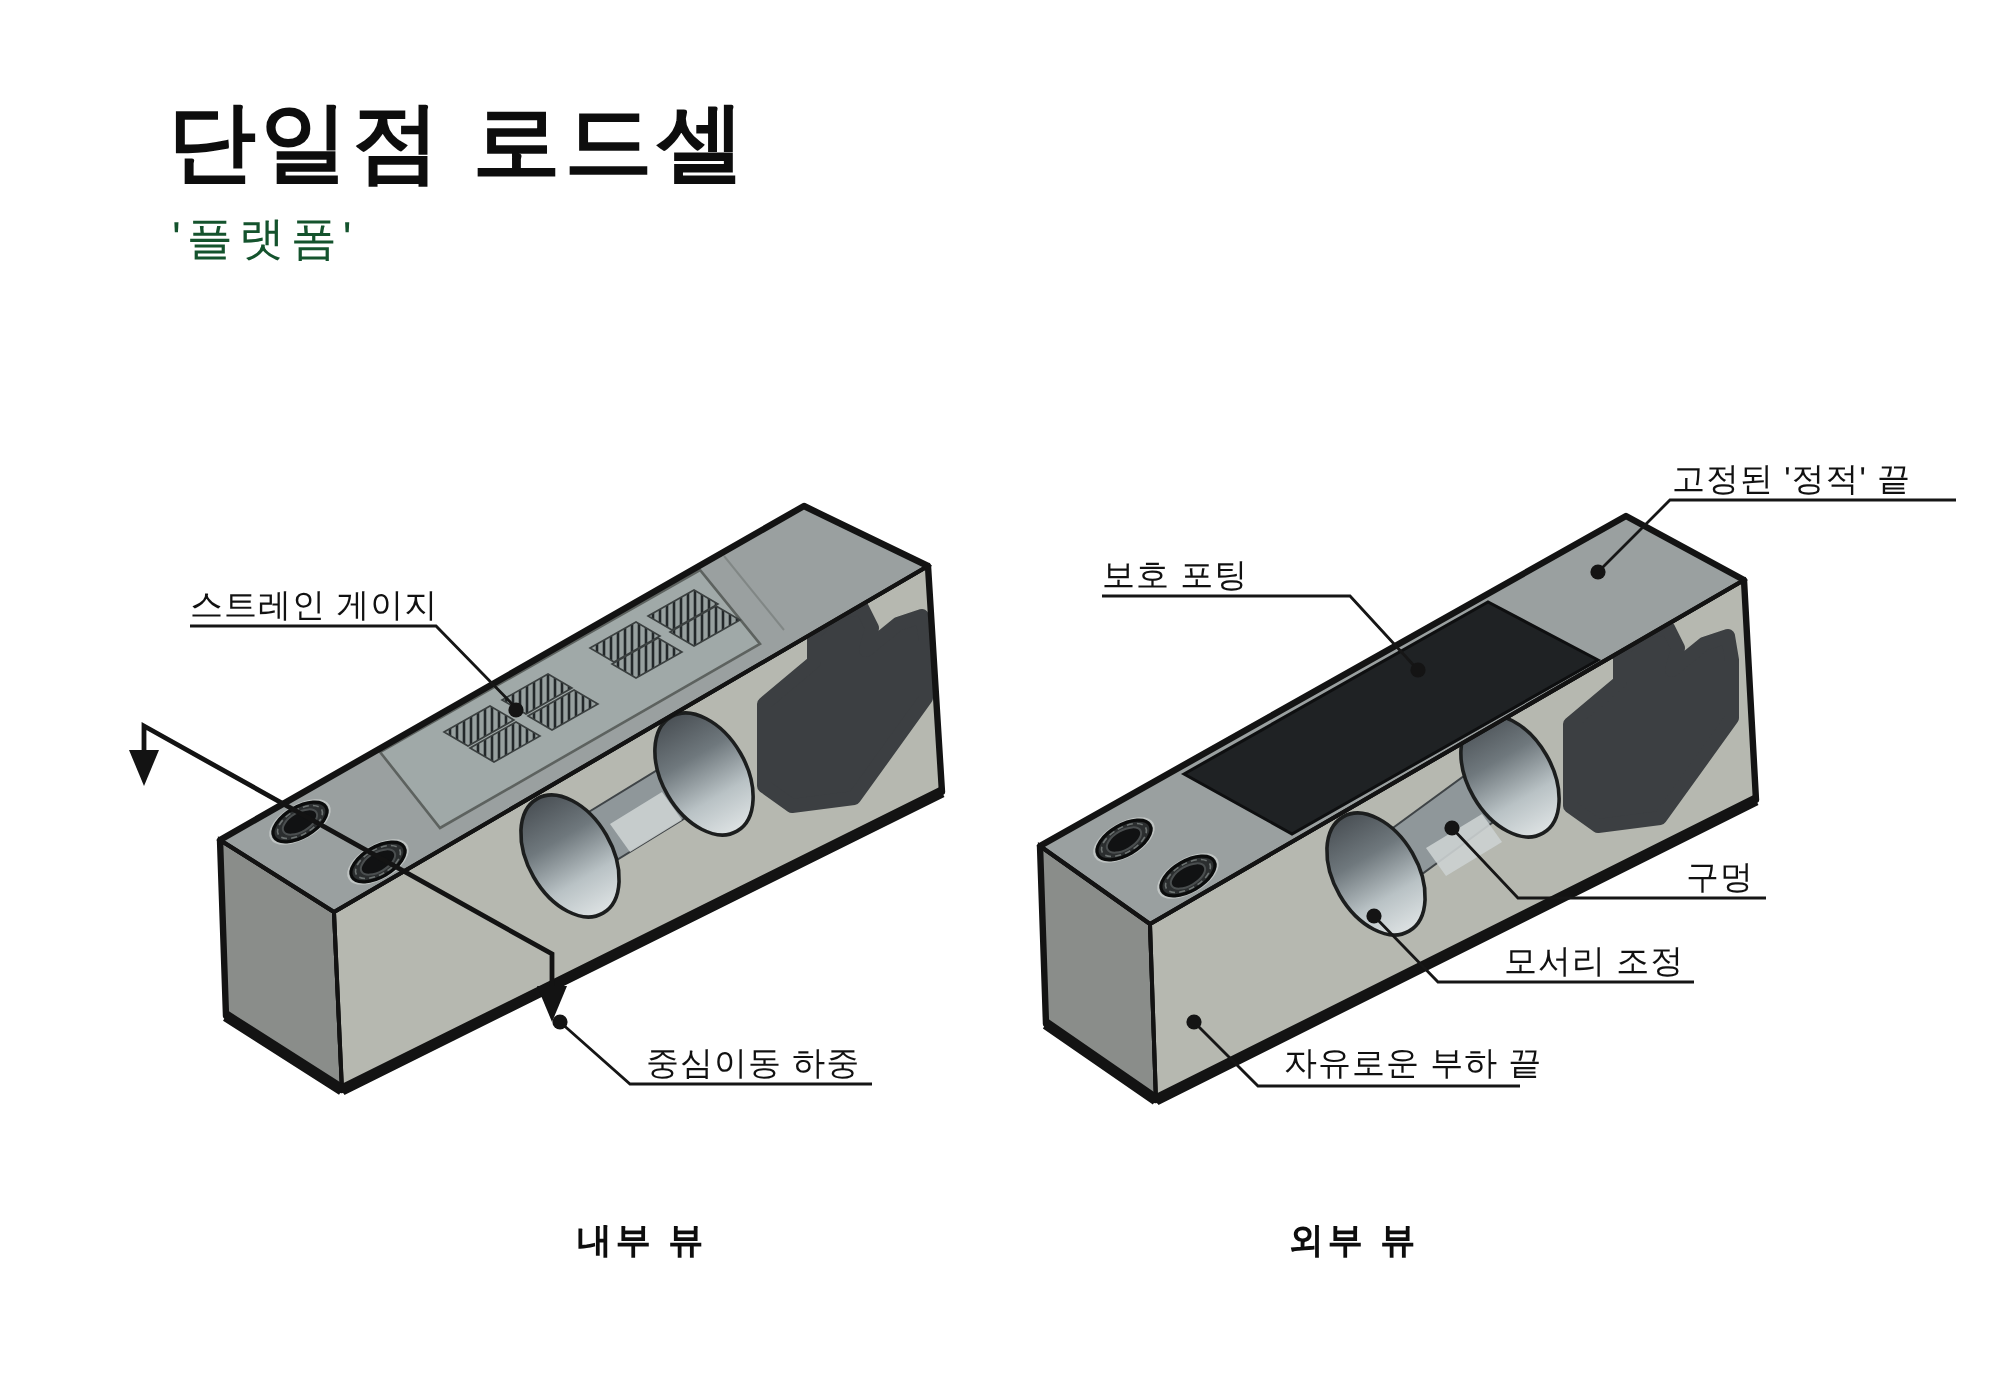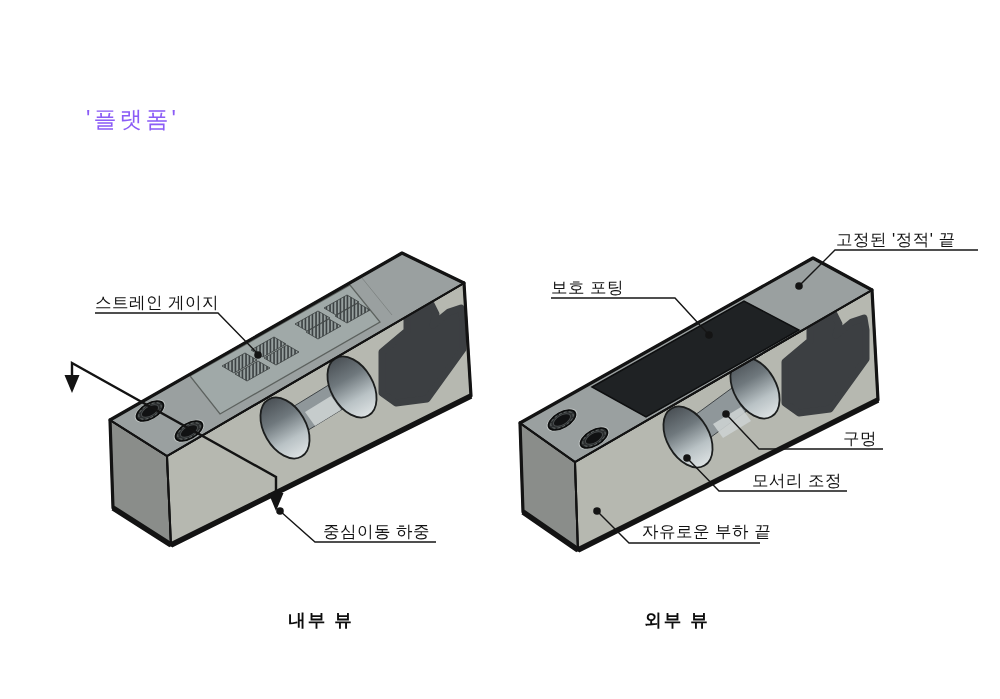--- a/index.html
+++ b/index.html
@@ -1,34 +1,35 @@
 <!DOCTYPE html>
 <html><head>
 <meta charset="utf-8">
 <style>
   html,body{margin:0;padding:0;background:#ffffff;}
   .page{position:relative;width:1000px;height:699px;background:#ffffff;overflow:hidden;
         font-family:"Liberation Sans","DejaVu Sans",sans-serif;}
   .title{position:absolute;left:84px;top:50px;font-weight:900;font-size:44px;line-height:1;
          letter-spacing:2px;color:#0d0d0d;}
   .subtitle{position:absolute;left:86px;top:108px;font-weight:500;font-size:23px;line-height:1;
-            letter-spacing:3px;color:#8b5cf6;}
+            letter-spacing:3px;color:#14532d;}
   svg{position:absolute;left:0;top:0;}
   text.lbl{font-family:"Liberation Sans","DejaVu Sans",sans-serif;font-size:16.5px;
            letter-spacing:.5px;fill:#111;}
   text.cap{font-family:"Liberation Sans","DejaVu Sans",sans-serif;font-size:17.5px;font-weight:700;
            letter-spacing:2px;fill:#0d0d0d;}
   .leader{fill:none;stroke:#161616;stroke-width:1.4;}
   .edge{fill:none;stroke:#131313;stroke-linejoin:round;}
   .arrowline{fill:none;stroke:#131313;stroke-width:2.4;}
 </style>
 </head>
 <body>
 
 <div class="page">
+  <div class="title">단일점 로드셀</div>
   <div class="subtitle">'플랫폼'</div>
 
   <svg width="1000" height="699" viewBox="0 0 1000 699">
     <defs>
       <linearGradient id="holeGrad" x1="0" y1="0" x2="0" y2="1">
         <stop offset="0" stop-color="#4a5055"></stop>
         <stop offset="0.35" stop-color="#6f787d"></stop>
         <stop offset="0.7" stop-color="#b9c2c5"></stop>
         <stop offset="1" stop-color="#dde2e3"></stop>
       </linearGradient>

